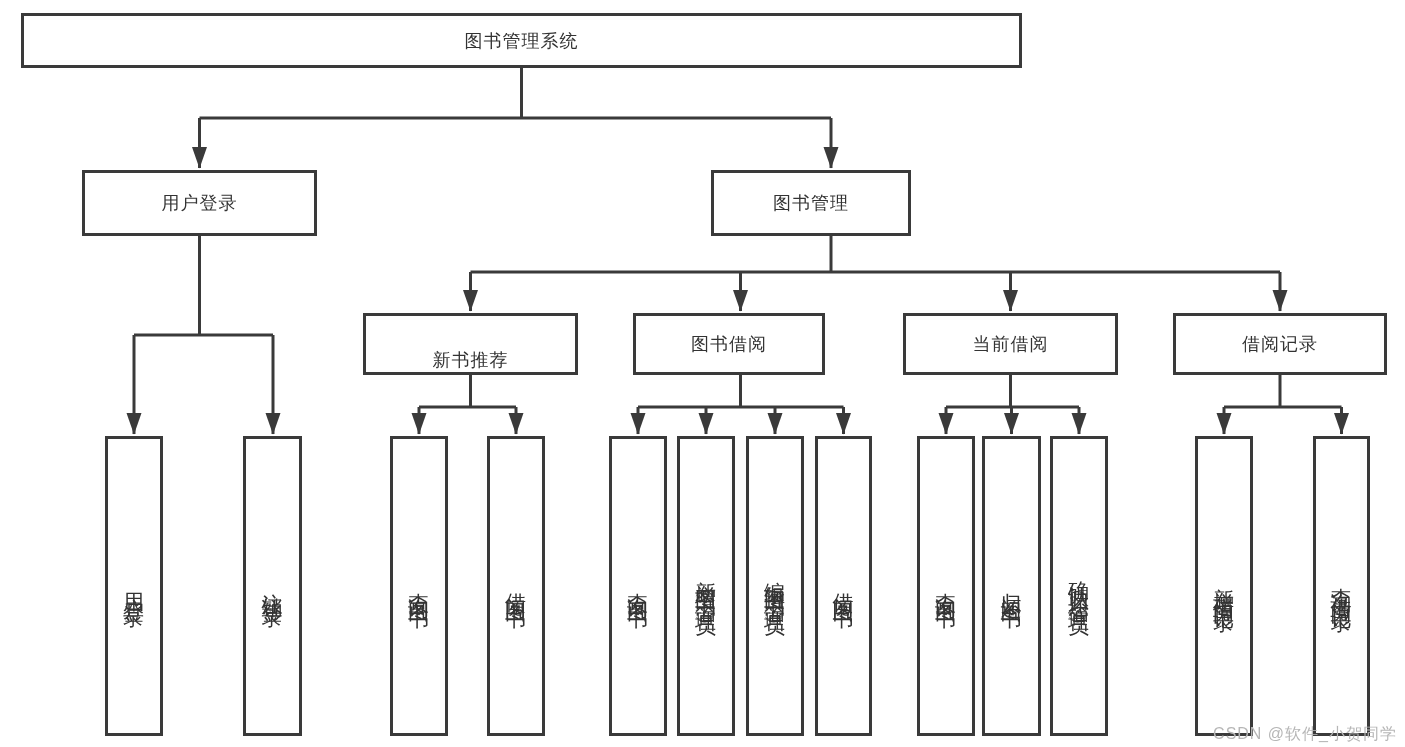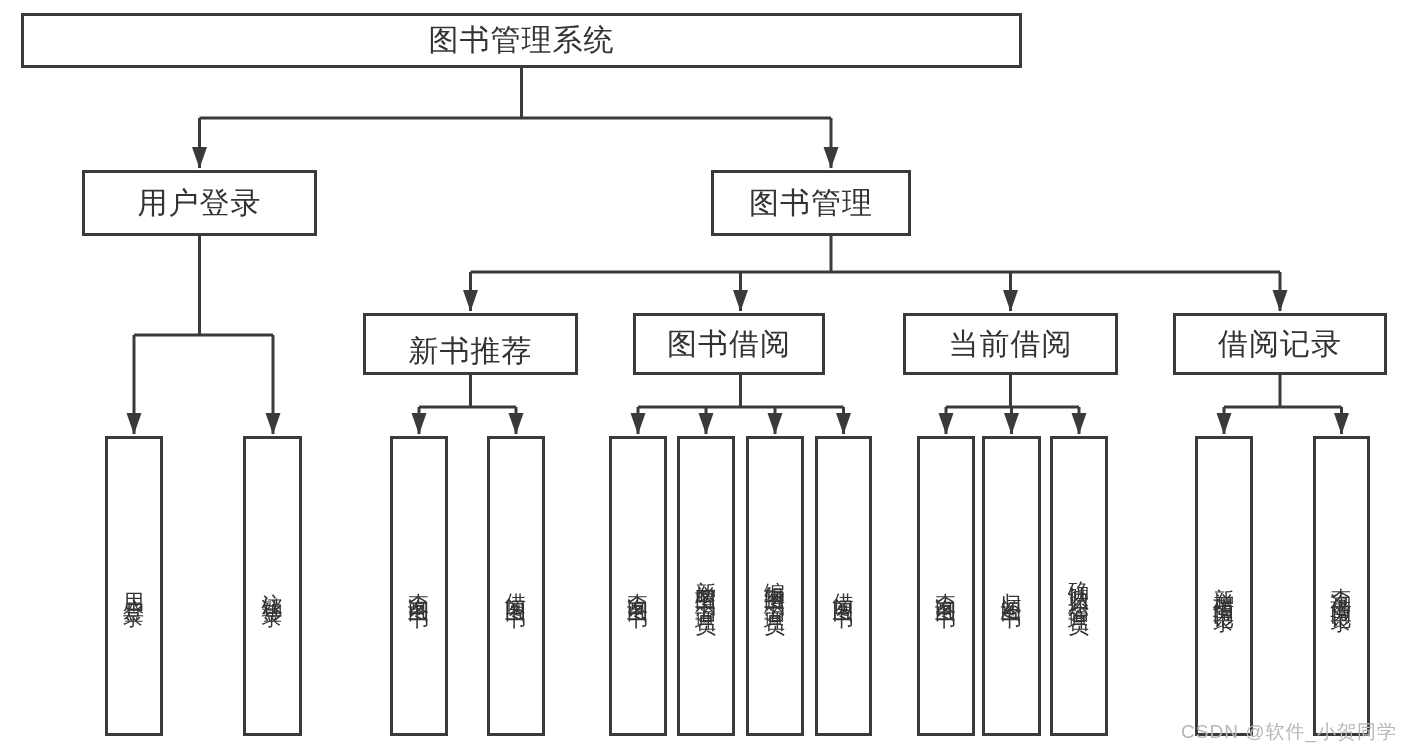--- a/index.html
+++ b/index.html
@@ -19,38 +19,38 @@
   .box {
     position: absolute;
     background: var(--box_bg, #ffffff);
     border: 3px solid var(--line, #3a3a3a);
     display: flex;
     align-items: center;
     justify-content: center;
     z-index: 2;
   }
   .hlabel {
-    font-size: 30px;
+    font-size: 18px;
     letter-spacing: 1px;
     white-space: nowrap;
     color: var(--text, #333333);
   }
   .vtext {
     writing-mode: vertical-rl;
     text-orientation: mixed;
     font-size: 21px;
     letter-spacing: 5px;
     line-height: 1;
     color: var(--text, #333333);
   }
   .watermark {
     position: absolute;
     right: 8px;
     bottom: 2px;
-    font-size: 19px;
+    font-size: 16px;
     letter-spacing: 1px;
     color: var(--watermark, #b6b6b6);
     z-index: 6;
     white-space: nowrap;
   }
 </style>
 </head>
 <body>
 
 <div class="stage">

